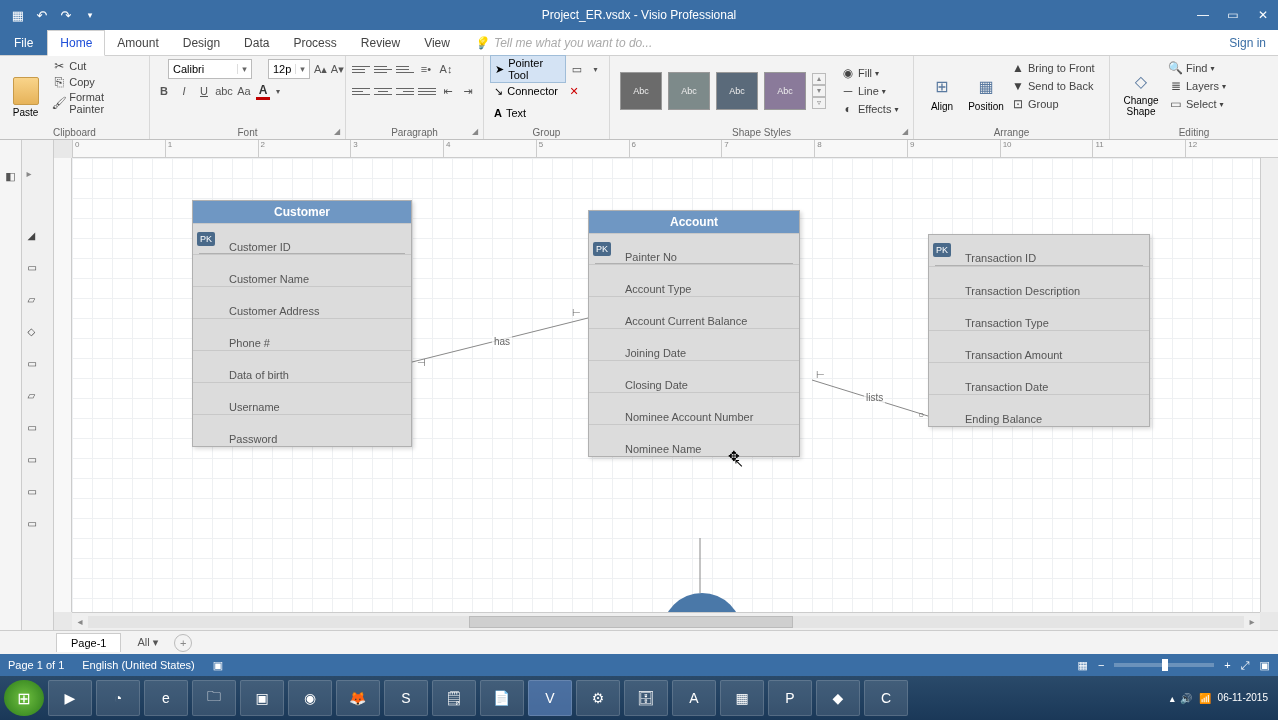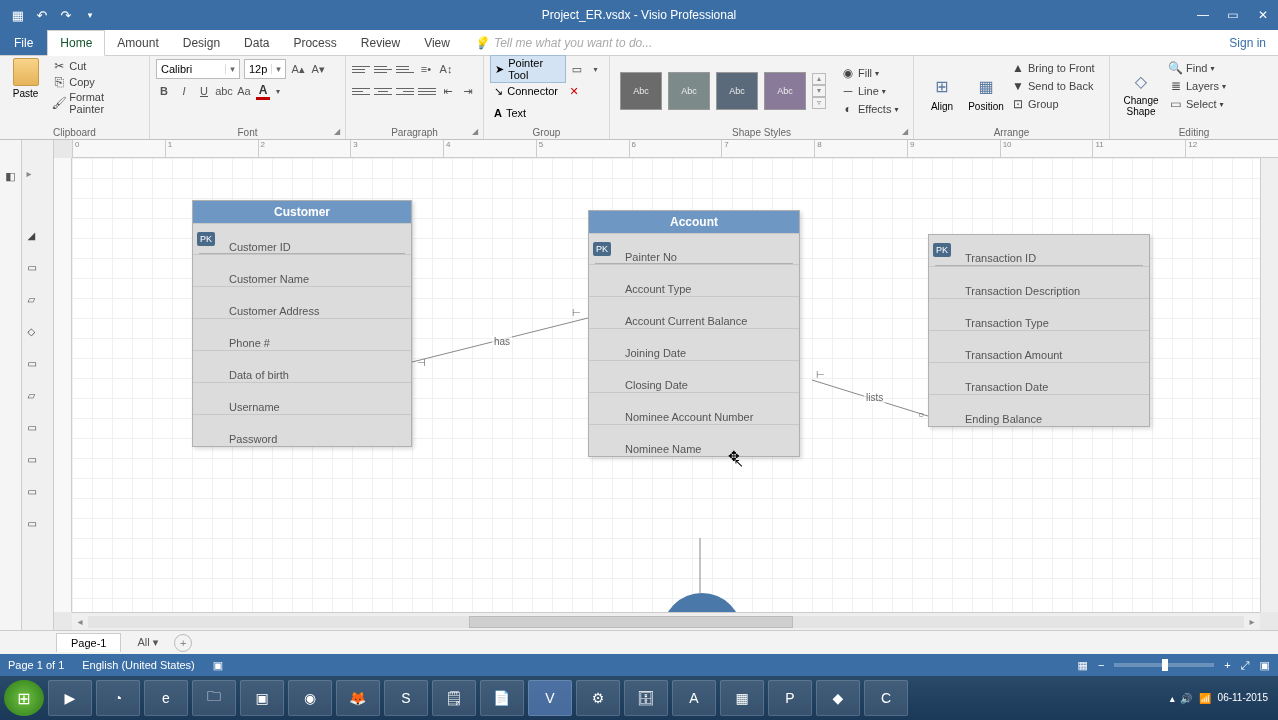--- a/index.html
+++ b/index.html
@@ -10,41 +10,41 @@
 .titlebar .qat { display: flex; align-items: center; gap: 8px; padding-left: 10px; }
 .titlebar .qat .q-icon { width: 16px; height: 16px; display: flex; align-items: center; justify-content: center; font-size: 13px; color: #fff; }
 .titlebar .title { position: absolute; left: 50%; transform: translateX(-50%); font-size: 12px; }
 .titlebar .win-controls { position: absolute; right: 0; display: flex; }
 .titlebar .win-btn { width: 30px; height: 30px; display: flex; align-items: center; justify-content: center; color: #fff; font-size: 12px; }
 
 
 .ribbon-tabs { height: 26px; background: #fff; display: flex; align-items: stretch; border-bottom: 1px solid #d0d0d0; font-size: 12px; }
 .ribbon-tabs .file-tab { background: #3a6ea5; color: #fff; padding: 0 14px; display: flex; align-items: center; }
 .ribbon-tabs .tab { padding: 0 12px; display: flex; align-items: center; color: #444; cursor: pointer; }
-.ribbon-tabs .tab.active { border: 1px solid #d0d0d0; border-bottom: 1px solid #fff; margin-bottom: -1px; color: #14532d; }
+.ribbon-tabs .tab.active { border: 1px solid #d0d0d0; border-bottom: 1px solid #fff; margin-bottom: -1px; color: #1d4ed8; }
 .ribbon-tabs .tell-me { flex: 1; display: flex; align-items: center; gap: 6px; padding-left: 12px; color: #aaa; font-style: italic; }
 .ribbon-tabs .tell-me .bulb { width: 14px; height: 14px; }
 .ribbon-tabs .signin { padding: 0 12px; display: flex; align-items: center; color: #3a6ea5; }
 
 
 .ribbon { height: 84px; background: #f3f3f3; border-bottom: 1px solid #c0c0c0; display: flex; font-size: 11px; }
 .ribbon-group { border-right: 1px solid #d8d8d8; display: flex; flex-direction: column; position: relative; padding: 2px 6px 0 6px; }
 .ribbon-group .group-label { position: absolute; bottom: 1px; left: 0; right: 0; text-align: center; font-size: 10px; color: #666; }
 .ribbon-group .dlg-launch { position: absolute; bottom: 2px; right: 3px; width: 10px; height: 10px; font-size: 8px; color: #888; text-align: center; }
 .ribbon-row { display: flex; align-items: center; gap: 4px; height: 22px; }
 .rb-btn { display: flex; align-items: center; gap: 3px; padding: 1px 3px; font-size: 11px; color: #444; }
 .rb-btn .ic { width: 14px; height: 14px; display: inline-flex; align-items: center; justify-content: center; font-size: 12px; }
 
 
-.clip-bigbtn { display: flex; flex-direction: column; align-items: center; justify-content: flex-start; width: 40px; height: 60px; font-size: 10px; gap: 2px; }
+.clip-bigbtn { display: flex; flex-direction: column; align-items: center; justify-content: flex-end; width: 40px; height: 60px; font-size: 10px; gap: 2px; }
 .clip-bigbtn .clip-ic { width: 26px; height: 28px; background: linear-gradient(#f9d48a,#e6b35a); border: 1px solid #c89b4a; border-radius: 2px; position: relative; }
 .clip-list { display: flex; flex-direction: column; gap: 0; }
 
 
-.font-combo { display: flex; align-items: center; border: 1px solid #bbb; background: #fff; height: 20px; }
+.font-combo { display: flex; align-items: center; border: 1px solid #bbb; background: #fff; height: 20px; margin-left: 12px; }
 .font-combo input { border: 0; font-size: 11px; padding: 0 4px; outline: none; }
 .font-combo .dd { width: 14px; text-align: center; font-size: 9px; color: #666; border-left: 1px solid #ddd; }
 .font-name input { width: 68px; }
 .font-size input { width: 26px; }
 .ic-sm { width: 16px; height: 16px; display: inline-flex; align-items: center; justify-content: center; font-size: 11px; color: #555; }
 .color-split { display: flex; align-items: center; }
 .color-bar { width: 14px; height: 3px; background: #c00000; display: block; }
 
 
 .para-btn { width: 18px; height: 16px; display: inline-flex; flex-direction: column; justify-content: center; gap: 2px; }

